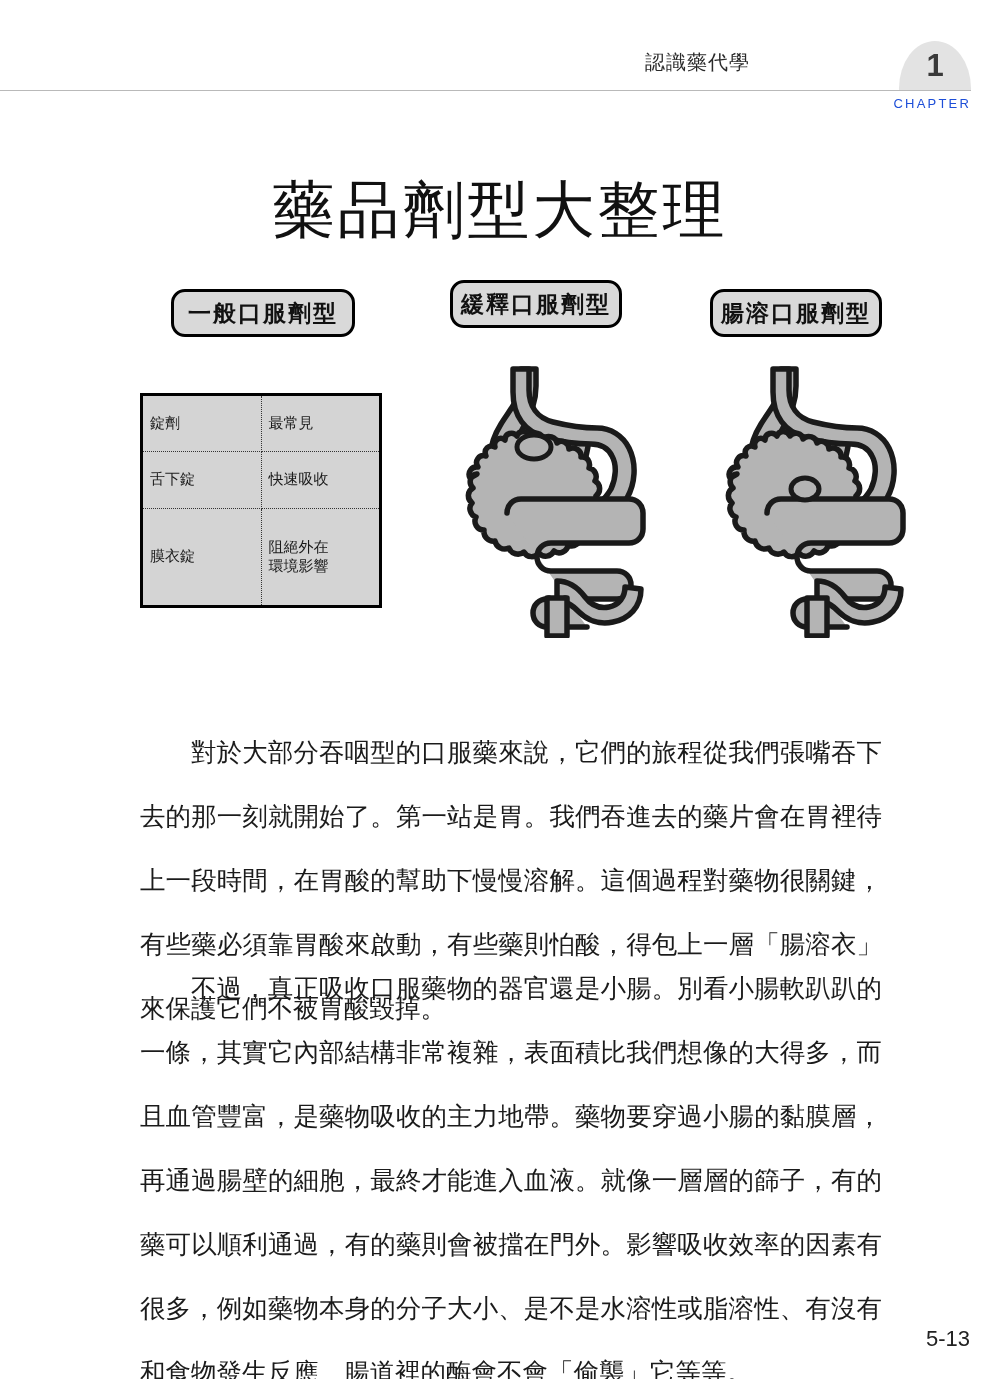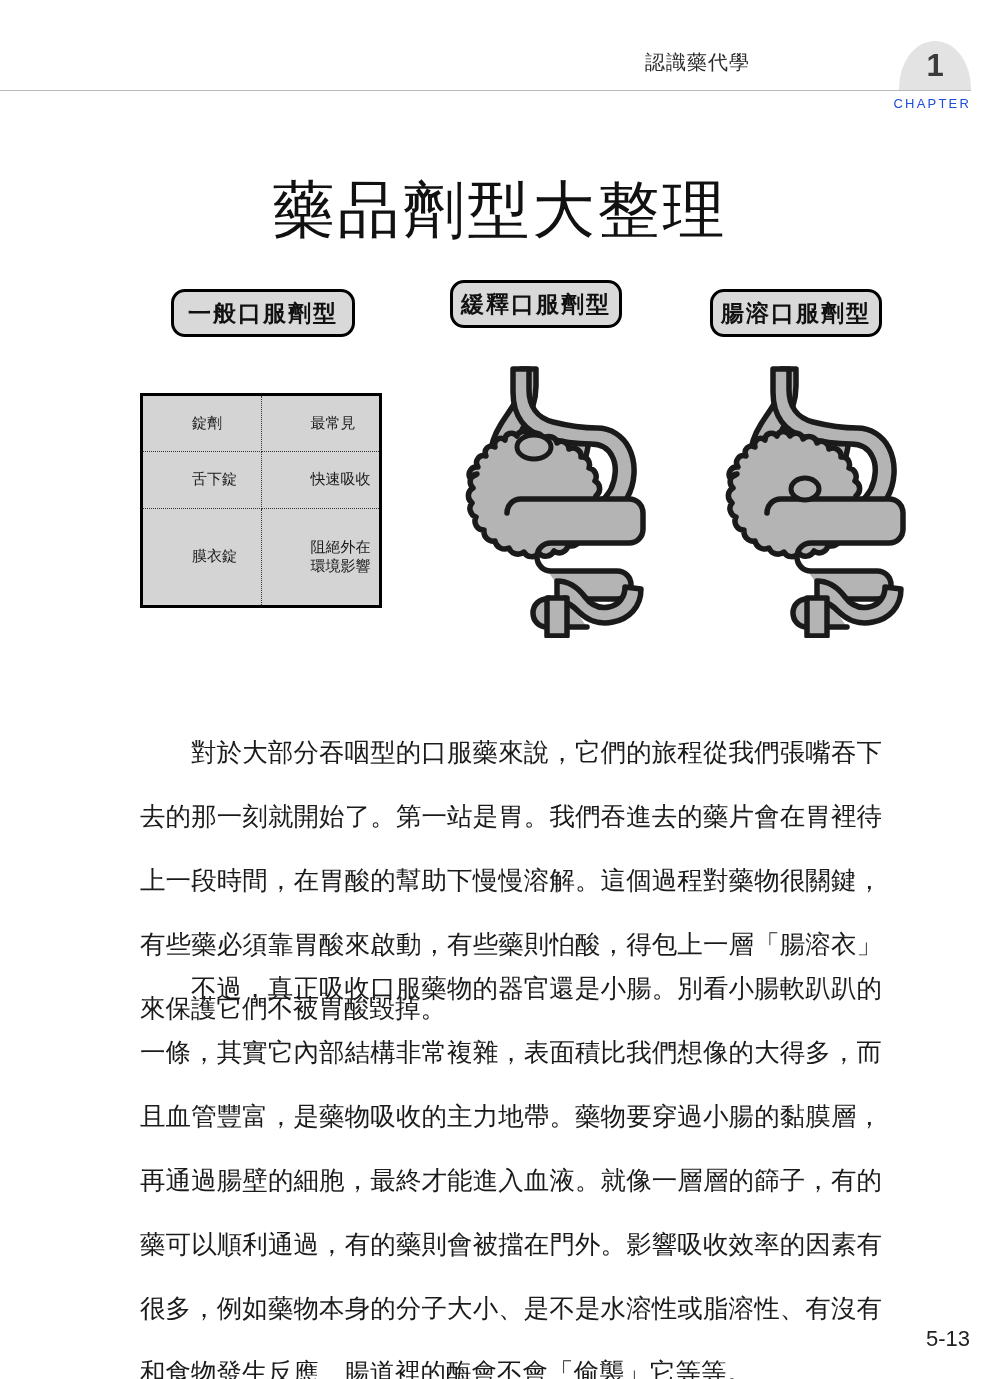--- a/index.html
+++ b/index.html
@@ -129,21 +129,21 @@
     border-right: 1px dotted #333;
     padding: 3px 7px;
     font-size: 15px;
     line-height: 1.25;
     vertical-align: middle;
     color: #1a1a1a;
     font-family: "DejaVu Serif", "Liberation Serif", serif;
   }
   #dosage-table td.col-b { border-right: none; }
   #dosage-table tr:last-child td { border-bottom: none; }
-  #dosage-table td span { display: block; margin-left: 42px; }
+  #dosage-table td span { display: block; }
 
   
   .gi-figure { position: absolute; }
   #gi-figure-1 { left: 437px; top: 366px; }
   #gi-figure-2 { left: 697px; top: 366px; }
 
   
   .body-para {
     position: absolute;
     left: 140px;

